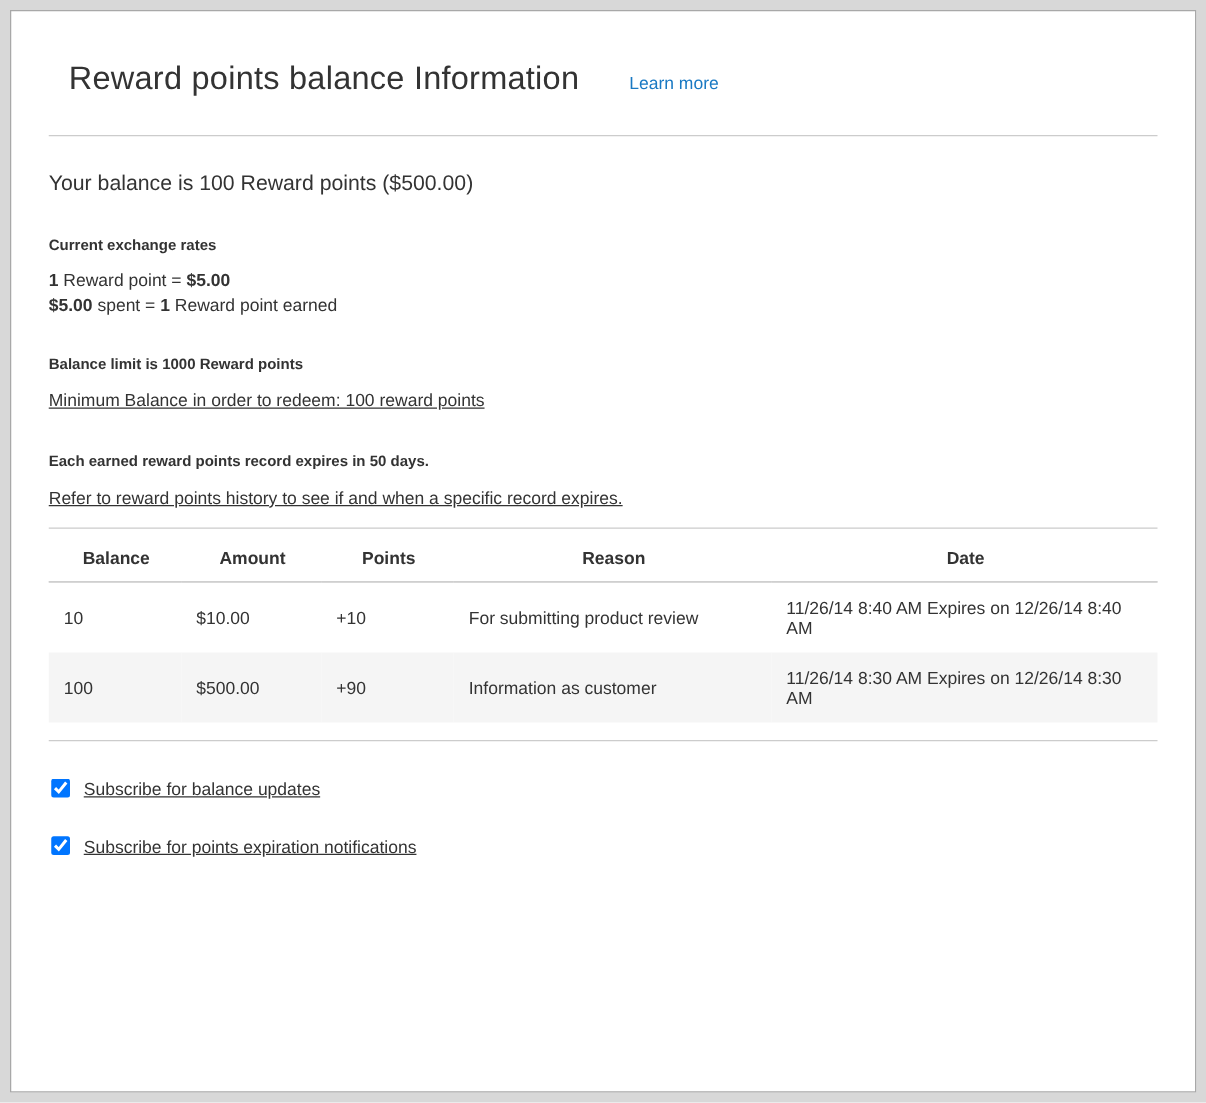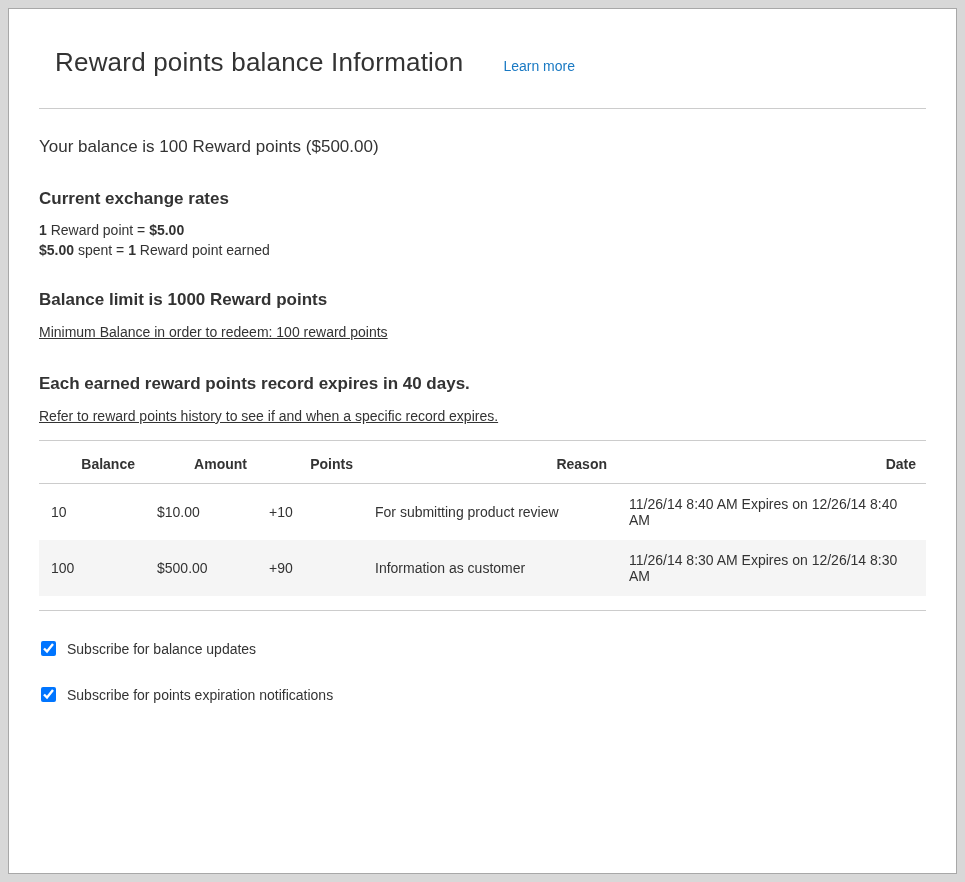--- a/index.html
+++ b/index.html
@@ -41,21 +41,21 @@
   .divider {
     border: none;
     border-top: 1px solid #cccccc;
     margin: 14px 0 0 0;
   }
   .balance-summary {
     font-size: 17px;
     margin-top: 28px;
   }
   .sub-heading {
-    font-size: 17px;
+    font-size: 12px;
     font-weight: 700;
     margin-top: 32px;
   }
   .body-line {
     font-size: 14px;
     margin-top: 13px;
     line-height: 1.35;
     text-decoration: underline;
   }
   .rate-line { margin-top: 13px; font-size: 14px; }
@@ -70,39 +70,40 @@
   .section-heading + .divider { margin-top: 9px; }
 
   table.history {
     width: 100%;
     border-collapse: collapse;
     font-size: 14px;
     color: #333;
     margin-top: 2px;
   }
   table.history th {
-    text-align: right;
+    text-align: center;
     font-weight: 700;
     padding: 13px 10px 11px 12px;
     border-bottom: 1px solid #cccccc;
   }
   table.history td {
     padding: 12px 10px 12px 12px;
   }
   table.history tbody tr:nth-child(even) { background: #f5f5f5; }
   .col-balance { width: 106px; }
   .col-amount  { width: 112px; }
   .col-points  { width: 106px; }
   .col-reason  { width: 254px; }
 
   .checkbox-row {
     display: flex;
     align-items: center;
     margin-top: 30px;
     font-size: 14px;
+    text-decoration: underline;
   }
   .checkbox-row input[type="checkbox"] {
     width: 15px;
     height: 15px;
     margin: 0 11px 0 2px;
     cursor: pointer;
   }
   .save-button {
     margin-top: 38px;
     display: inline-block;
@@ -135,21 +136,21 @@
   <div class="rate-line">
     <b>1</b><span> Reward point = </span><b>$5.00</b>
   </div>
   <div class="rate-line">
     <b>$5.00</b><span> spent = </span><b>1</b><span> Reward point earned</span>
   </div>
 
   <div class="sub-heading">Balance limit is 1000 Reward points</div>
   <div class="body-line">Minimum Balance in order to redeem: 100 reward points</div>
 
-  <div class="sub-heading">Each earned reward points record expires in 40 days.</div>
+  <div class="sub-heading">Each earned reward points record expires in 50 days.</div>
   <div class="body-line">Refer to reward points history to see if and when a specific record expires.</div>
 
   <hr class="divider">
 
   <table class="history">
     <thead>
       <tr>
         <th class="col-balance">Balance</th>
         <th class="col-amount">Amount</th>
         <th class="col-points">Points</th>

